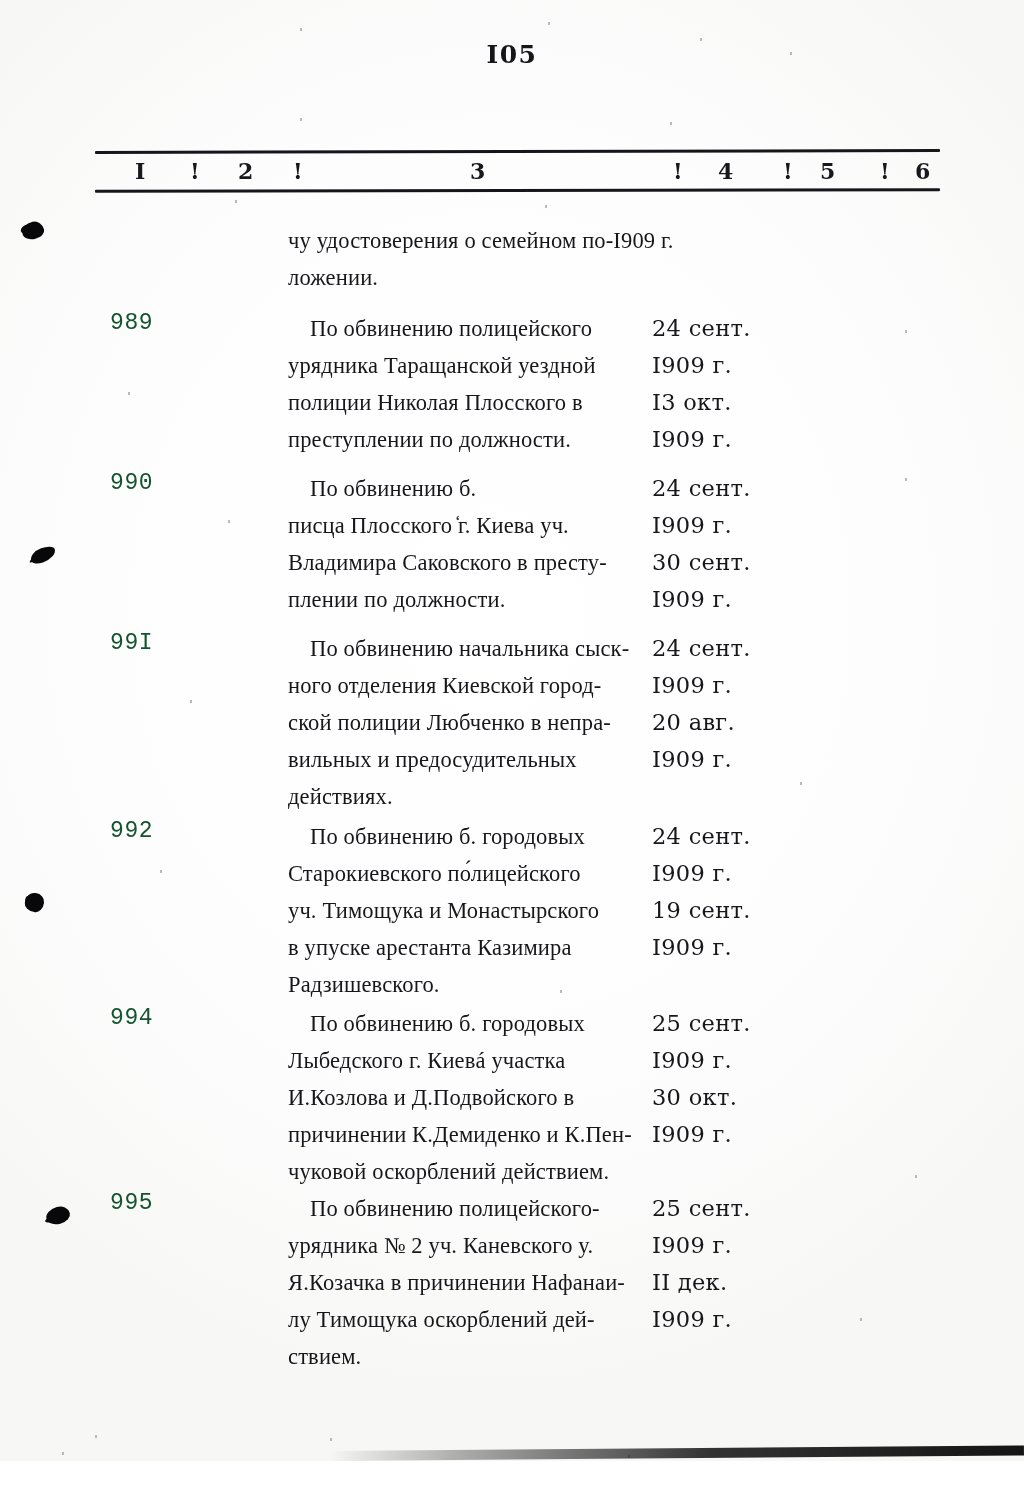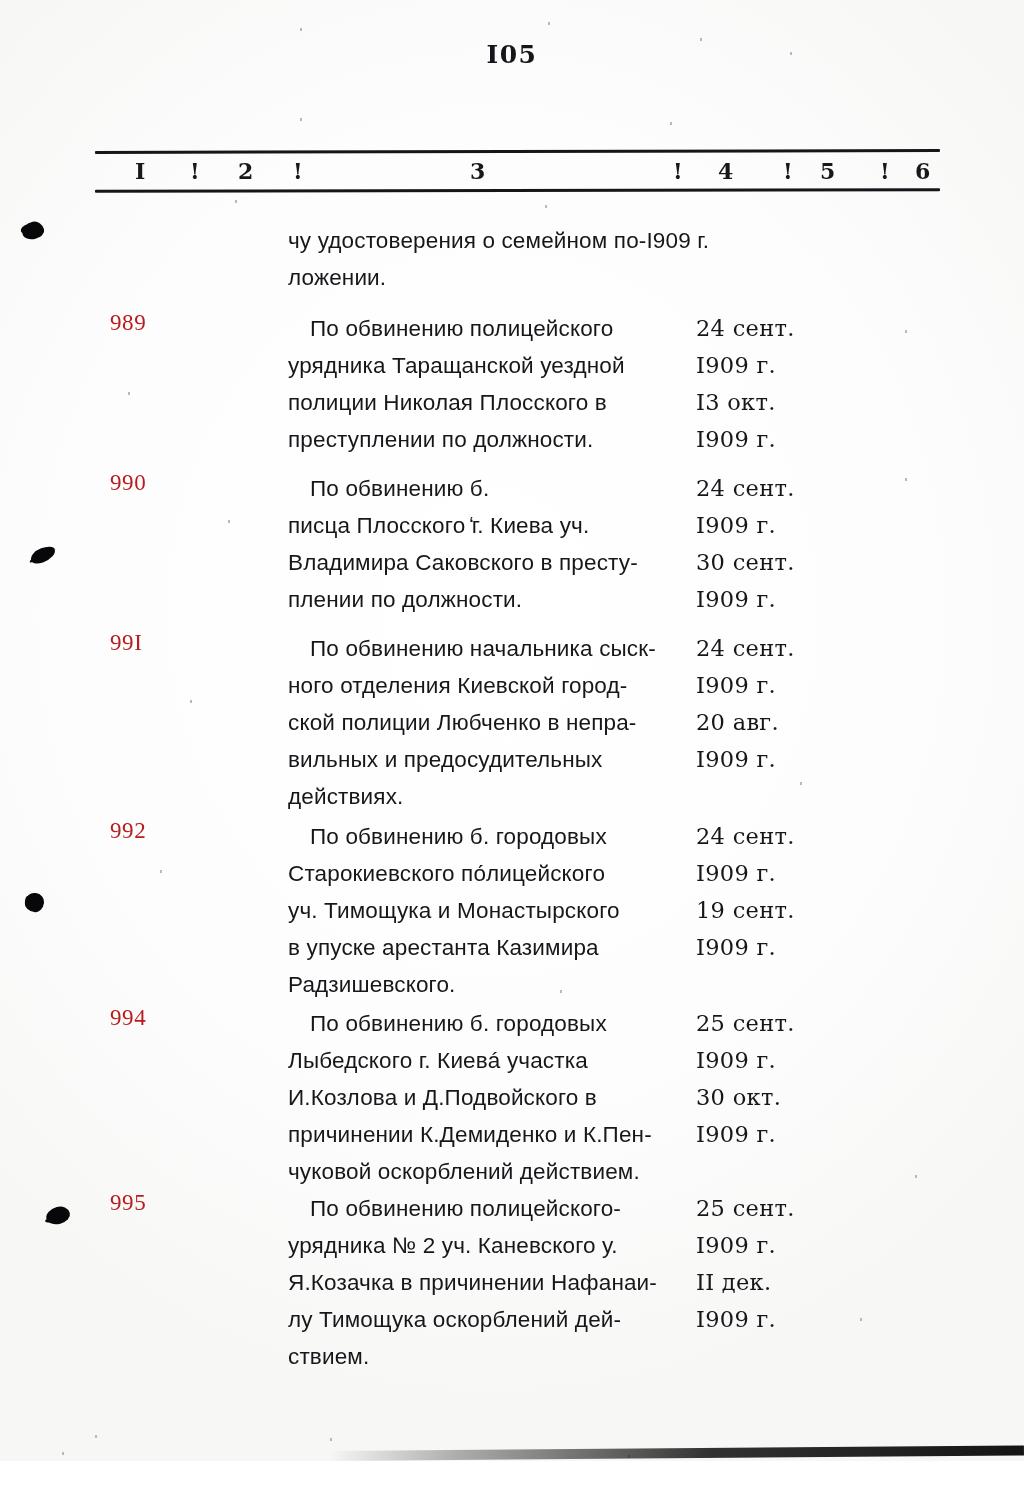--- a/index.html
+++ b/index.html
@@ -79,40 +79,40 @@
   .entry {
     position: absolute;
     left: 0;
     width: 1024px;
   }
   .entry-num {
     position: absolute;
     left: 110px;
     top: 0;
     width: 90px;
-    font-family: Liberation Serif, serif;
+    font-family: Liberation Mono, monospace;
     font-size: 23px;
-    color: #b91c1c;
+    color: #14532d;
     letter-spacing: 0.6px;
     white-space: nowrap;
   }
   .entry-body {
     position: absolute;
     left: 288px;
     top: 0;
     width: 400px;
   }
   .entry-dates {
     position: absolute;
-    left: 696px;
+    left: 652px;
     top: 0;
     width: 230px;
   }
   .tline {
-    font-family: Liberation Sans, sans-serif;
+    font-family: Liberation Serif, serif;
     font-size: 22.5px;
     line-height: 37px;
     color: #17171b;
     letter-spacing: 0.15px;
     white-space: pre;
   }
   .tline.indent { text-indent: 22px; }
   .dline {
     font-family: "DejaVu Serif", serif;
     font-size: 22.5px;

